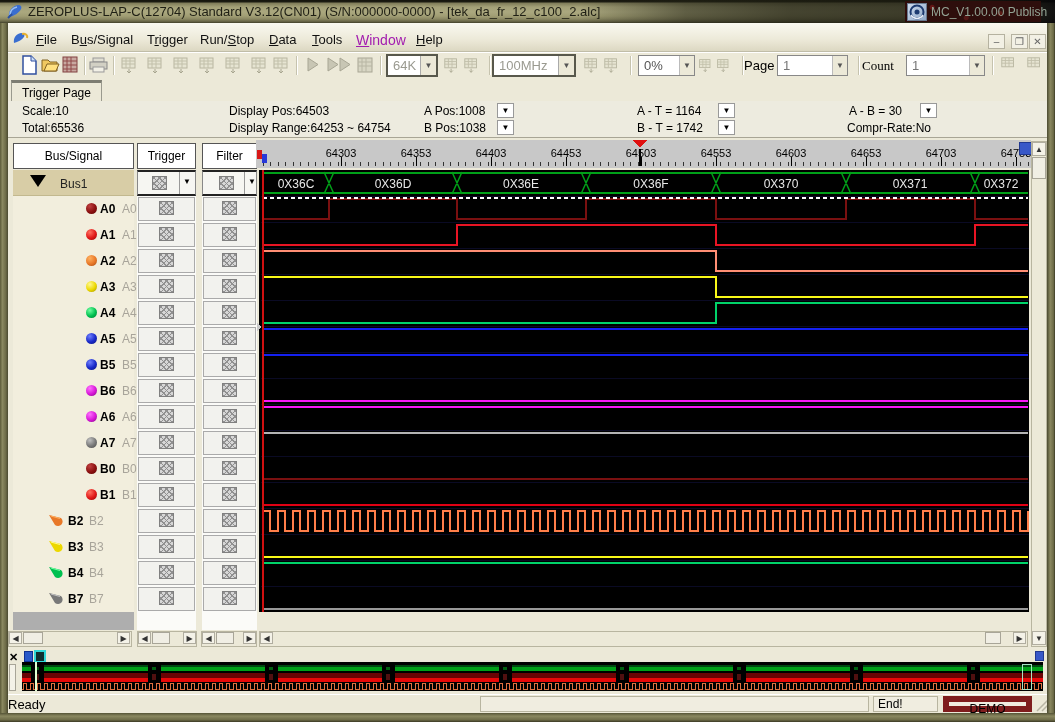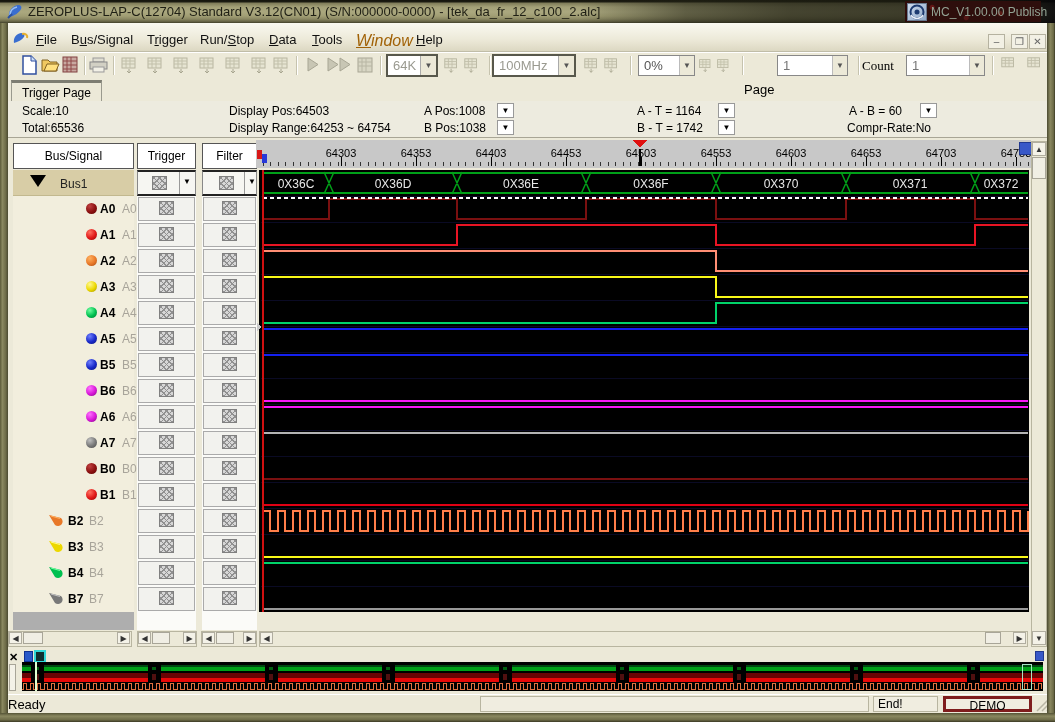--- a/index.html
+++ b/index.html
@@ -46,21 +46,21 @@
 <svg class="abs" style="left:12px;top:31px" width="18" height="15" viewBox="0 0 18 15">
  <path d="M2 12 C1 7 4 3 9 2 C12 2 13 4 12 6 C10 9 6 11 2 12 Z" fill="#3a6ed0"></path>
  <path d="M10 3 C13 2 16 4 15 7" stroke="#e8b030" stroke-width="2" fill="none"></path>
 </svg>
 <div class="abs" style="left:36px;top:32px;font-size:13px;color:#111;"><span style="text-decoration:underline">F</span>ile</div>
 <div class="abs" style="left:71px;top:32px;font-size:13px;color:#111;">B<span style="text-decoration:underline">u</span>s/Signal</div>
 <div class="abs" style="left:147px;top:32px;font-size:13px;color:#111;">T<span style="text-decoration:underline">r</span>igger</div>
 <div class="abs" style="left:200px;top:32px;font-size:13px;color:#111;">Run/<span style="text-decoration:underline">S</span>top</div>
 <div class="abs" style="left:269px;top:32px;font-size:13px;color:#111;"><span style="text-decoration:underline">D</span>ata</div>
 <div class="abs" style="left:312px;top:32px;font-size:13px;color:#111;"><span style="text-decoration:underline">T</span>ools</div>
-<div class="abs" style="left:356px;top:32px;font-size:16px;color:#a16207;font-style:italic;"><span style="text-decoration:underline">W</span>indow</div>
+<div class="abs" style="left:356px;top:32px;font-size:14px;color:#a21caf;"><span style="text-decoration:underline">W</span>indow</div>
 <div class="abs" style="left:416px;top:32px;font-size:13px;color:#111;"><span style="text-decoration:underline">H</span>elp</div>
 <div class="abs" style="left:988px;top:34px;width:17px;height:15px;background:#f2f0e4;border:1px solid #b5b2a0;color:#666;font-size:10px;text-align:center;line-height:13px;">–</div>
 <div class="abs" style="left:1011px;top:34px;width:17px;height:15px;background:#f2f0e4;border:1px solid #b5b2a0;color:#666;font-size:10px;text-align:center;line-height:13px;">❐</div>
 <div class="abs" style="left:1029px;top:34px;width:17px;height:15px;background:#f2f0e4;border:1px solid #b5b2a0;color:#666;font-size:10px;text-align:center;line-height:13px;">✕</div>
 
 <div class="abs" style="left:0;top:52px;width:1055px;height:28px;background:#ece9d8;border-top:1px solid #fff;"></div>
 <div class="abs" style="left:84px;top:56px;width:2px;height:19px;border-left:1px solid #c6c3ae;border-right:1px solid #fff;"></div>
 <div class="abs" style="left:113px;top:56px;width:2px;height:19px;border-left:1px solid #c6c3ae;border-right:1px solid #fff;"></div>
 <div class="abs" style="left:296px;top:56px;width:2px;height:19px;border-left:1px solid #c6c3ae;border-right:1px solid #fff;"></div>
 <div class="abs" style="left:380px;top:56px;width:2px;height:19px;border-left:1px solid #c6c3ae;border-right:1px solid #fff;"></div>
@@ -166,21 +166,21 @@
 <svg class="abs" style="left:698px;top:58px" width="16" height="16" viewBox="0 0 20 20">
     <rect x="2" y="2" width="13" height="10" fill="#e6e4d2" stroke="#b8b6a0"></rect>
     <path d="M2 5 H15 M2 8 H15 M6 2 V12 M10 2 V12" stroke="#c2c0aa"></path>
     <path d="M9 13 L9 17 M7 15 L9 17 L11 15" stroke="#a8a690" fill="none"></path>
   </svg>
 <svg class="abs" style="left:716px;top:58px" width="16" height="16" viewBox="0 0 20 20">
     <rect x="2" y="2" width="13" height="10" fill="#e6e4d2" stroke="#b8b6a0"></rect>
     <path d="M2 5 H15 M2 8 H15 M6 2 V12 M10 2 V12" stroke="#c2c0aa"></path>
     <path d="M9 13 L9 17 M7 15 L9 17 L11 15" stroke="#a8a690" fill="none"></path>
   </svg>
-<div class="abs" style="left:744px;top:58px;font-size:13px;color:#000;margin-top:24px;">Page</div>
+<div class="abs" style="left:744px;top:58px;font-size:13px;color:#000;">Page</div>
 <div class="combo2 abs" style="left:777px;top:55px;width:71px;height:21px;">
     <div class="txt">1</div>
     <div class="btn">▼</div>
   </div>
 <div class="abs" style="left:862px;top:58px;font-size:13px;color:#000;font-family:Liberation Serif, serif;">Count</div>
 <div class="combo2 abs" style="left:906px;top:55px;width:79px;height:21px;">
     <div class="txt">1</div>
     <div class="btn">▼</div>
   </div>
 <svg class="abs" style="left:1000px;top:56px" width="18" height="18" viewBox="0 0 20 20">
@@ -193,21 +193,21 @@
   </svg>
 
 <div class="abs" style="left:11px;top:80px;width:91px;height:21px;background:#ece9d8;border-top:3px solid #7d7d72;border-left:1px solid #9a9a8e;border-right:1px solid #9a9a8e;"></div>
 <div class="abs" style="left:22px;top:86px;font-size:12px;color:#000;">Trigger Page</div>
 
 <div class="abs" style="left:8px;top:101px;width:1039px;height:36px;background:#edebdf;"></div>
 <div class="abs t12" style="left:22px;top:104px;">Scale:10</div>
 <div class="abs t12" style="left:229px;top:104px;">Display Pos:64503</div>
 <div class="abs t12" style="left:424px;top:104px;">A Pos:1008</div>
 <div class="abs t12" style="left:637px;top:104px;">A - T = 1164</div>
-<div class="abs t12" style="left:849px;top:104px;">A - B = 60</div>
+<div class="abs t12" style="left:849px;top:104px;">A - B = 30</div>
 <div class="abs t12" style="left:22px;top:121px;">Total:65536</div>
 <div class="abs t12" style="left:229px;top:121px;">Display Range:64253 ~ 64754</div>
 <div class="abs t12" style="left:424px;top:121px;">B Pos:1038</div>
 <div class="abs t12" style="left:637px;top:121px;">B - T = 1742</div>
 <div class="abs t12" style="left:847px;top:121px;">Compr-Rate:No</div>
 <div class="dd abs" style="left:497px;top:103px;">▼</div>
 <div class="dd abs" style="left:718px;top:103px;">▼</div>
 <div class="dd abs" style="left:920px;top:103px;">▼</div>
 <div class="dd abs" style="left:497px;top:120px;">▼</div>
 <div class="dd abs" style="left:718px;top:120px;">▼</div>
@@ -482,18 +482,18 @@
 <rect x="949" y="5" width="4" height="3" fill="#006010"></rect>
     <rect x="949" y="12" width="4" height="6" fill="#501010"></rect>
 <rect x="13" y="0" width="2" height="29" fill="#e0ffd0"></rect>
 <rect x="1000" y="2" width="9" height="25" fill="none" stroke="#a8e4c4" stroke-width="1"></rect>
 </svg>
 <div class="abs" style="left:1035px;top:651px;width:9px;height:10px;background:#3858c8;border:1px solid #203890;"></div>
 <div class="abs" style="left:0px;top:694px;width:1055px;height:19px;background:#ece9d8;border-top:1px solid #fff;"></div>
 <div class="abs" style="left:8px;top:697px;font-size:13px;color:#000;">Ready</div>
 <div class="abs" style="left:480px;top:696px;width:389px;height:16px;border:1px solid #b8b5a0;background:#f0ede0;"></div>
 <div class="abs" style="left:873px;top:696px;width:65px;height:16px;border:1px solid #b8b5a0;background:#f0ede0;font-size:12px;color:#000;padding-left:4px;">End!</div>
-<div class="abs" style="left:943px;top:696px;width:89px;height:16px;border:3px solid #7f1d1d;background:#f0ede0;font-size:12px;color:#000;text-align:center;">DEMO</div>
+<div class="abs" style="left:943px;top:696px;width:89px;height:16px;border:6px solid #7f1d1d;background:#f0ede0;font-size:12px;color:#000;text-align:center;">DEMO</div>
 <svg class="abs" style="left:1036px;top:698px" width="14" height="14" viewBox="0 0 14 14">
 <path d="M13 1 L1 13 M13 6 L6 13 M13 11 L11 13" stroke="#b8b5a4" stroke-width="1.5"></path>
   </svg>
 <div class="abs" style="left:0;top:23px;width:8px;height:691px;background:linear-gradient(90deg,#5a5938 0,#8a8860 30%,#6e6c48 70%,#4a4930 100%);"></div>
 <div class="abs" style="left:1047px;top:23px;width:8px;height:691px;background:linear-gradient(90deg,#4a4930 0,#8a8860 40%,#6e6c48 80%,#3a3924 100%);"></div>
 <div class="abs" style="left:0;top:713px;width:1055px;height:9px;background:linear-gradient(180deg,#555436 0,#8a8860 35%,#6e6c48 75%,#3a3924 100%);"></div>
 </body></html>

